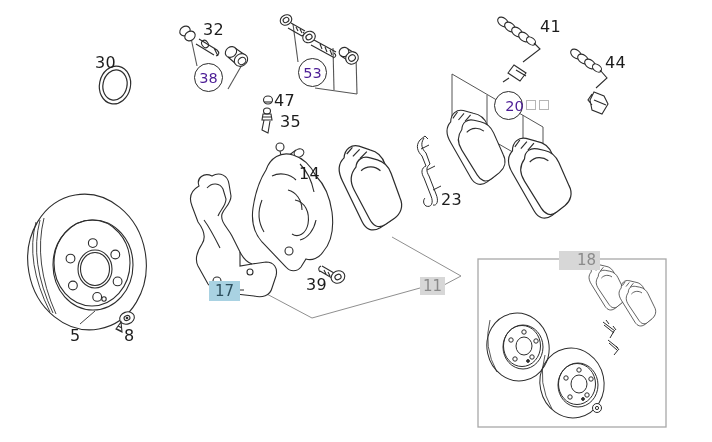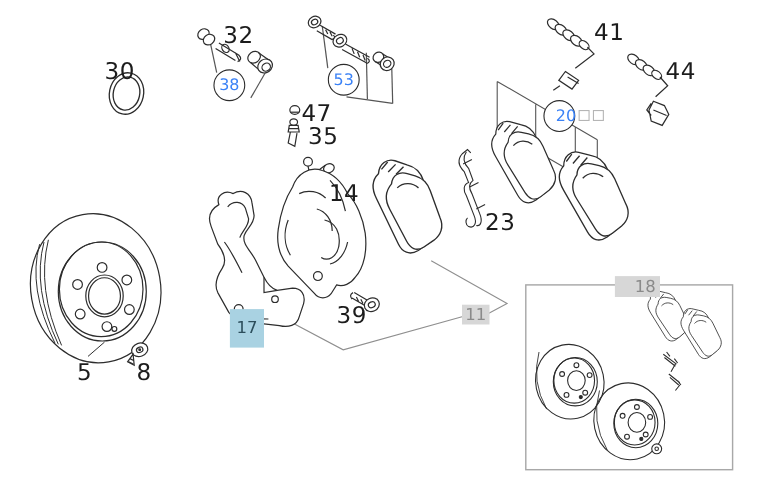--- a/index.html
+++ b/index.html
@@ -1,22 +1,22 @@
 <!DOCTYPE html>
 <html><head>
 <meta charset="utf-8">
 <style>
   html,body{margin:0;padding:0;background:#fff;}
   .stage{position:relative;width:712px;height:442px;background:#fff;overflow:hidden;
          font-family:"DejaVu Sans",sans-serif;}
   .stage svg{position:absolute;left:0;top:0;}
-  .plain-label{position:absolute;font-size:21px;color:#1c1c1c;letter-spacing:.4px;line-height:1;}
+  .plain-label{position:absolute;font-size:16px;color:#1c1c1c;letter-spacing:.4px;line-height:1;}
   .circled-label{position:absolute;width:29px;height:29px;border:1.4px solid #2c2c2c;border-radius:50%;
          background:#fff;display:flex;align-items:center;justify-content:center;
-         font-size:14.5px;color:#3b82f6;box-sizing:border-box;}
+         font-size:14.5px;color:#4c1d95;box-sizing:border-box;}
   .badge{position:absolute;display:flex;align-items:center;justify-content:center;font-size:15px;line-height:1;}
   .badge.blue{background:#a9d2e2;color:#2c4e5c;}
   .badge.gray{background:#d7d7d7;color:#8a8a8a;}
   .qty-box{position:absolute;width:10px;height:10px;border:1px solid #b5b5b5;background:#fff;box-sizing:border-box;}
 </style>
 </head>
 <body>
 
 <div class="stage">
 
@@ -211,17 +211,17 @@
   <div class="plain-label" style="left:280px;top:114px;">35</div>
   <div class="plain-label" style="left:540px;top:19px;">41</div>
   <div class="plain-label" style="left:605px;top:55px;text-align:right;">44</div>
   <div class="circled-label" style="left:494px;top:91px;padding-left:12px;">20</div>
   <div class="qty-box" style="left:526px;top:100px;"></div>
   <div class="qty-box" style="left:539px;top:100px;"></div>
   <div class="plain-label" style="left:299px;top:166px;">14</div>
   <div class="plain-label" style="left:441px;top:192px;">23</div>
   <div class="plain-label" style="left:70px;top:328px;">5</div>
   <div class="plain-label" style="left:124px;top:328px;">8</div>
-  <div class="badge blue" style="left:209px;top:281px;width:31px;height:35px;">17</div>
+  <div class="badge blue" style="left:209px;top:281px;width:31px;height:20px;">17</div>
   <div class="plain-label" style="left:306px;top:277px;">39</div>
   <div class="badge gray" style="left:420px;top:277px;width:25px;height:18px;">11</div>
   <div class="badge gray" style="left:559px;top:251px;width:27px;height:19px;padding-left:14px;">18</div>
 </div>
 
 </body></html>

